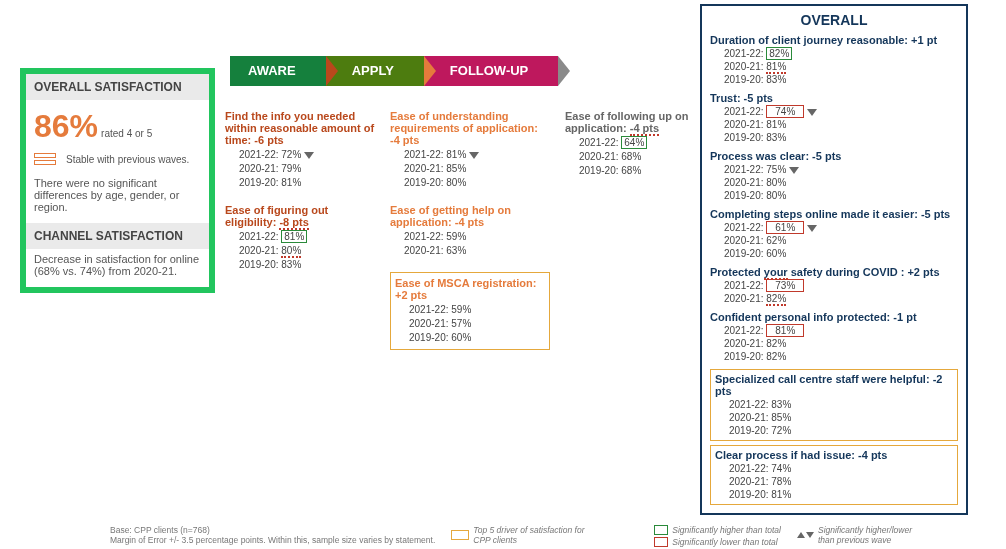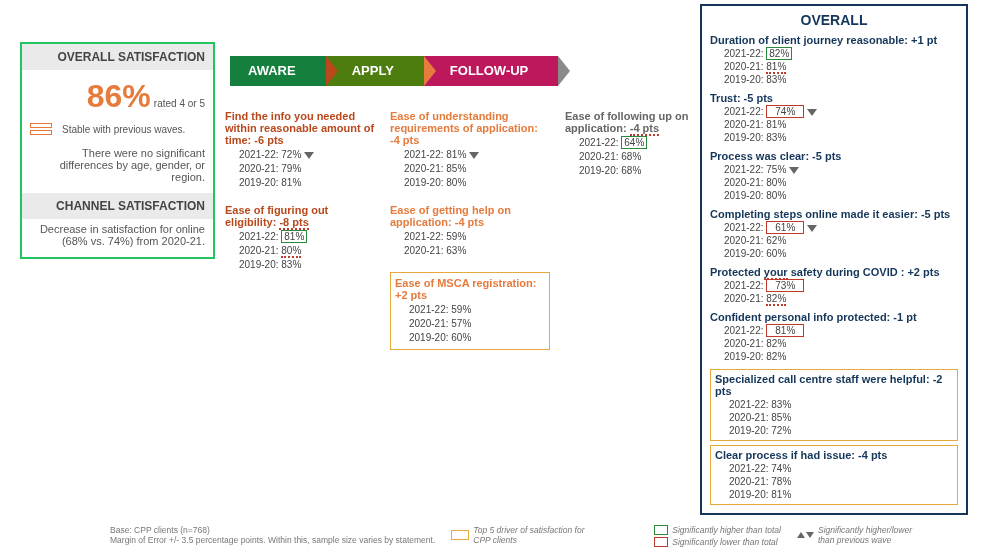--- a/index.html
+++ b/index.html
@@ -1,18 +1,18 @@
 <!DOCTYPE html>
 <html><head>
 <meta charset="utf-8">
 <style>
   * { box-sizing: border-box; margin: 0; padding: 0; }
   body { font-family: Arial, sans-serif; font-size: 11px; color: #333; width: 1006px; height: 549px; position: relative; background: #fff; }
   
-  .left-col { position: absolute; left: 20px; top: 42px; width: 195px; border: 2px solid #22c55e; padding: 0; text-align: right; }
+  .left-col { position: absolute; left: 20px; top: 68px; width: 195px; border: 6px solid #22c55e; padding: 0; }
   .left-header { background: #eaeaea; color: #444; font-weight: bold; font-size: 12px; padding: 6px 8px; }
   .big-pct { color: #e57b3c; font-size: 32px; font-weight: bold; display: inline; }
   .big-pct-wrap { padding: 8px 8px 4px; }
   .rated-text { font-size: 10px; color: #555; }
   .stable-row { padding: 4px 8px 8px; font-size: 10px; color: #555; display: flex; align-items: center; gap: 10px; }
   .stable-icon { display: flex; flex-direction: column; gap: 2px; }
   .stable-icon div { width: 22px; height: 5px; border: 1px solid #e57b3c; }
   .note-text { padding: 4px 8px 10px; font-size: 11px; color: #555; }
   
   .stages { position: absolute; left: 230px; top: 56px; display: flex; }

